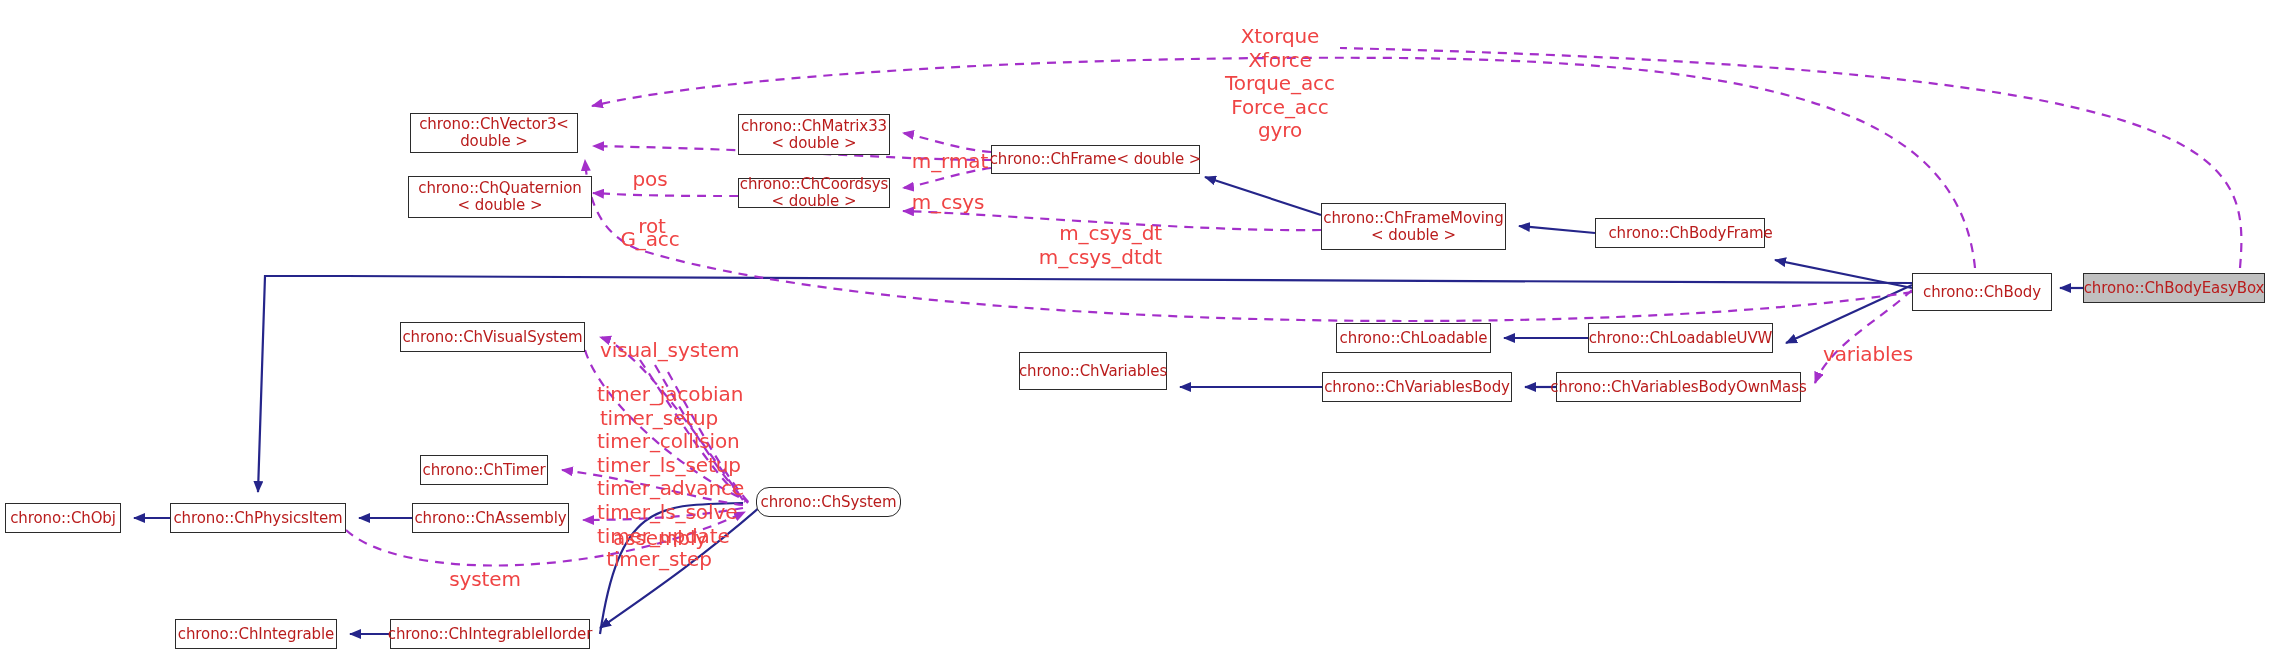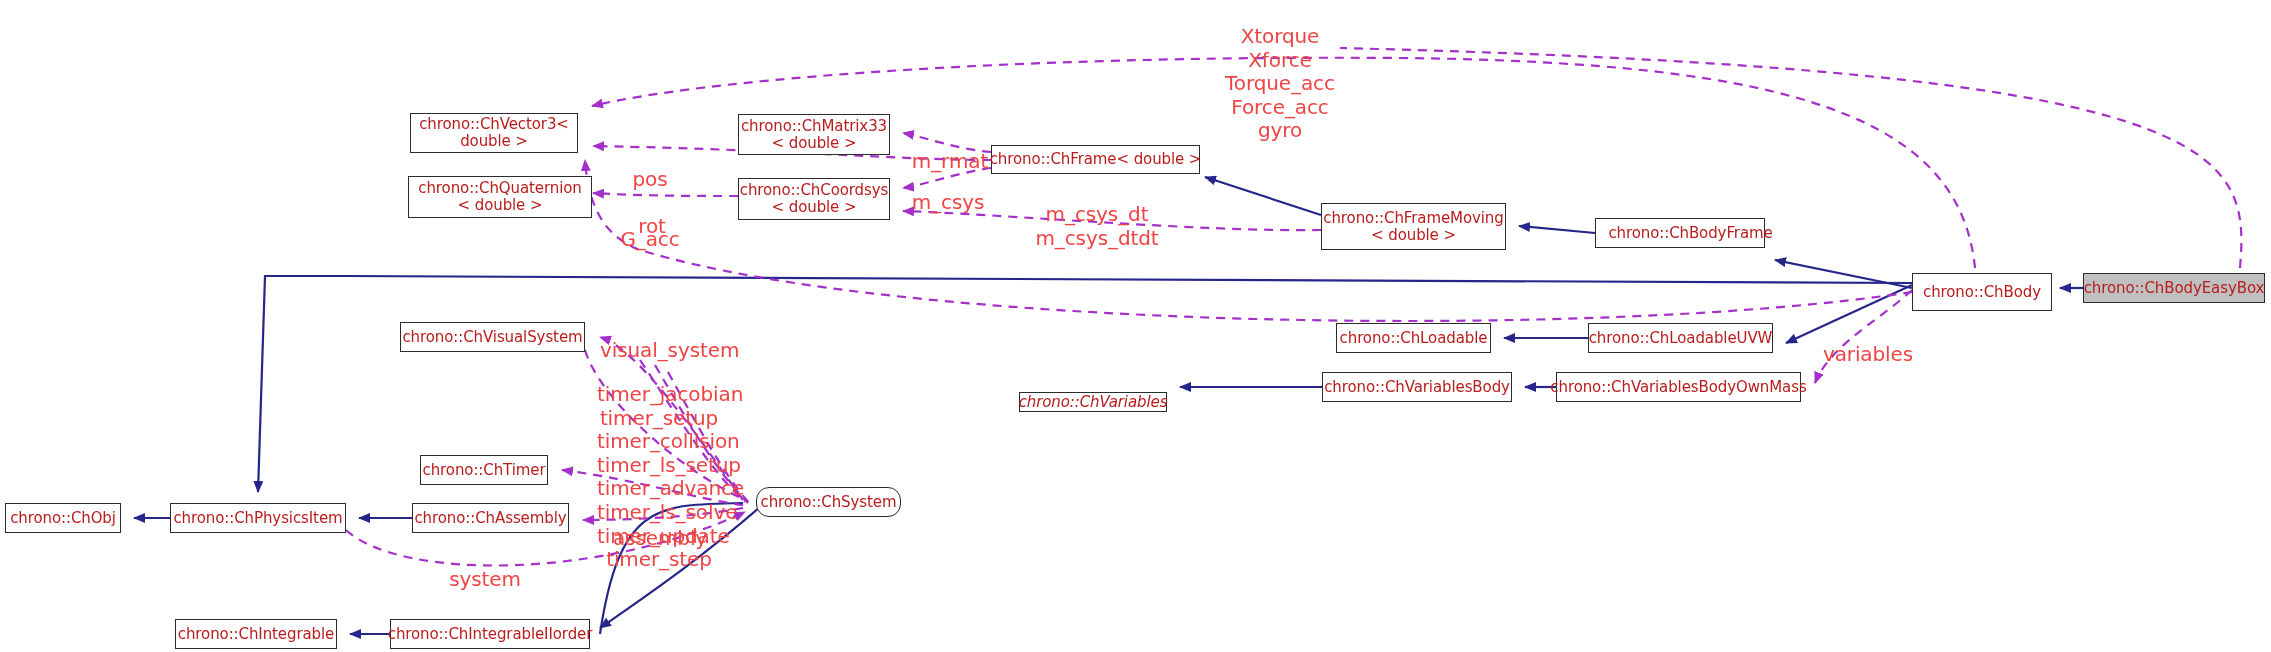--- a/index.html
+++ b/index.html
@@ -107,31 +107,31 @@
     </g>
   </svg>
 
   <div id="nodes">
       <div class="node" style="left: 410px; top: 113px; width: 168px; height: 40px;">chrono::ChVector3&lt;
 double &gt;</div>
       <div class="node" style="left: 408px; top: 176px; width: 184px; height: 42px;">chrono::ChQuaternion
 &lt; double &gt;</div>
       <div class="node" style="left: 738px; top: 114px; width: 152px; height: 41px;">chrono::ChMatrix33
 &lt; double &gt;</div>
-      <div class="node" style="left: 738px; top: 178px; width: 152px; height: 42px;">chrono::ChCoordsys
+      <div class="node" style="left: 738px; top: 178px; width: 152px; height: 30px;">chrono::ChCoordsys
 &lt; double &gt;</div>
       <div class="node" style="left: 991px; top: 145px; width: 209px; height: 29px;">chrono::ChFrame&lt; double &gt;</div>
       <div class="node" style="left: 1321px; top: 203px; width: 185px; height: 47px;">chrono::ChFrameMoving
 &lt; double &gt;</div>
       <div class="node" style="left: 1595px; top: 218px; width: 170px; height: 30px; padding-left: 21px;">chrono::ChBodyFrame</div>
       <div class="node" style="left: 1912px; top: 273px; width: 140px; height: 38px;">chrono::ChBody</div>
       <div class="node highlight" style="left: 2083px; top: 273px; width: 182px; height: 30px;">chrono::ChBodyEasyBox</div>
       <div class="node" style="left: 1336px; top: 323px; width: 155px; height: 30px;">chrono::ChLoadable</div>
       <div class="node" style="left: 1588px; top: 323px; width: 185px; height: 30px;">chrono::ChLoadableUVW</div>
-      <div class="node" style="left: 1019px; top: 392px; width: 148px; height: 20px; font-style: italic;">chrono::ChVariables</div>
+      <div class="node" style="left: 1019px; top: 352px; width: 148px; height: 38px;">chrono::ChVariables</div>
       <div class="node" style="left: 1322px; top: 372px; width: 190px; height: 30px;">chrono::ChVariablesBody</div>
       <div class="node" style="left: 1556px; top: 372px; width: 245px; height: 30px;">chrono::ChVariablesBodyOwnMass</div>
       <div class="node" style="left: 400px; top: 322px; width: 185px; height: 30px;">chrono::ChVisualSystem</div>
       <div class="node" style="left: 420px; top: 455px; width: 128px; height: 30px;">chrono::ChTimer</div>
       <div class="node" style="left: 5px; top: 503px; width: 116px; height: 30px;">chrono::ChObj</div>
       <div class="node" style="left: 170px; top: 503px; width: 176px; height: 30px; text-align: center;">chrono::ChPhysicsItem</div>
       <div class="node" style="left: 412px; top: 503px; width: 157px; height: 30px;">chrono::ChAssembly</div>
       <div class="node" style="left: 756px; top: 487px; width: 145px; height: 30px; border-radius: 13px;">chrono::ChSystem</div>
       <div class="node" style="left: 175px; top: 619px; width: 162px; height: 30px;">chrono::ChIntegrable</div>
       <div class="node" style="left: 390px; top: 619px; width: 200px; height: 30px;">chrono::ChIntegrableIIorder</div>
@@ -140,21 +140,21 @@
       <div class="edge-label" style="left: 1220px; top: 2px; width: 120px;">Xtorque
 Xforce
 Torque_acc
 Force_acc
 gyro</div>
       <div class="edge-label" style="left: 620px; top: 145px; width: 60px;">pos</div>
       <div class="edge-label" style="left: 622px; top: 192px; width: 60px;">rot</div>
       <div class="edge-label" style="left: 610px; top: 205px; width: 80px;">G_acc</div>
       <div class="edge-label" style="left: 905px; top: 127px; width: 90px;">m_rmat</div>
       <div class="edge-label" style="left: 903px; top: 168px; width: 90px;">m_csys</div>
-      <div class="edge-label" style="left: 1032px; top: 180px; width: 130px;">m_csys_dt
+      <div class="edge-label" style="left: 1032px; top: 199px; width: 130px; text-align: right;">m_csys_dt
 m_csys_dtdt</div>
       <div class="edge-label" style="left: 1818px; top: 320px; width: 100px;">variables</div>
       <div class="edge-label" style="left: 600px; top: 316px; width: 132px;">visual_system</div>
       <div class="edge-label" style="left: 597px; top: 360px; width: 124px;">timer_jacobian
 timer_setup
 timer_collision
 timer_ls_setup
 timer_advance
 timer_ls_solve
 timer_update

